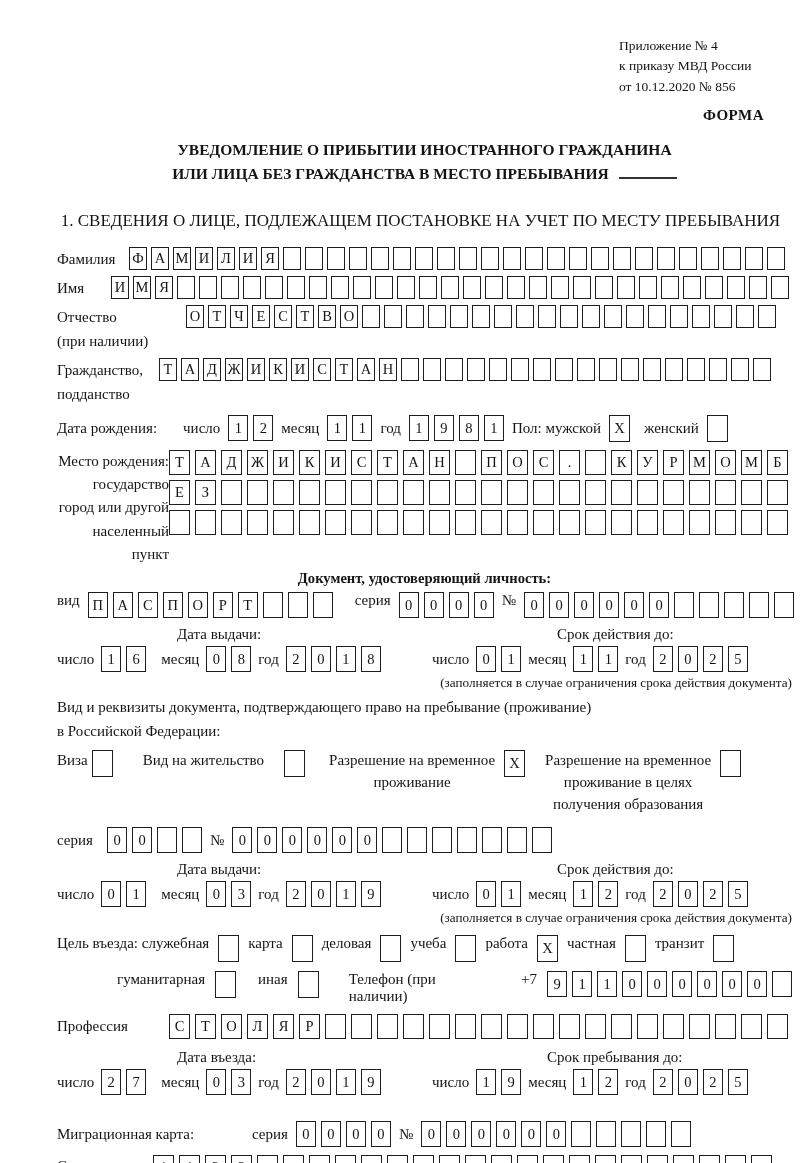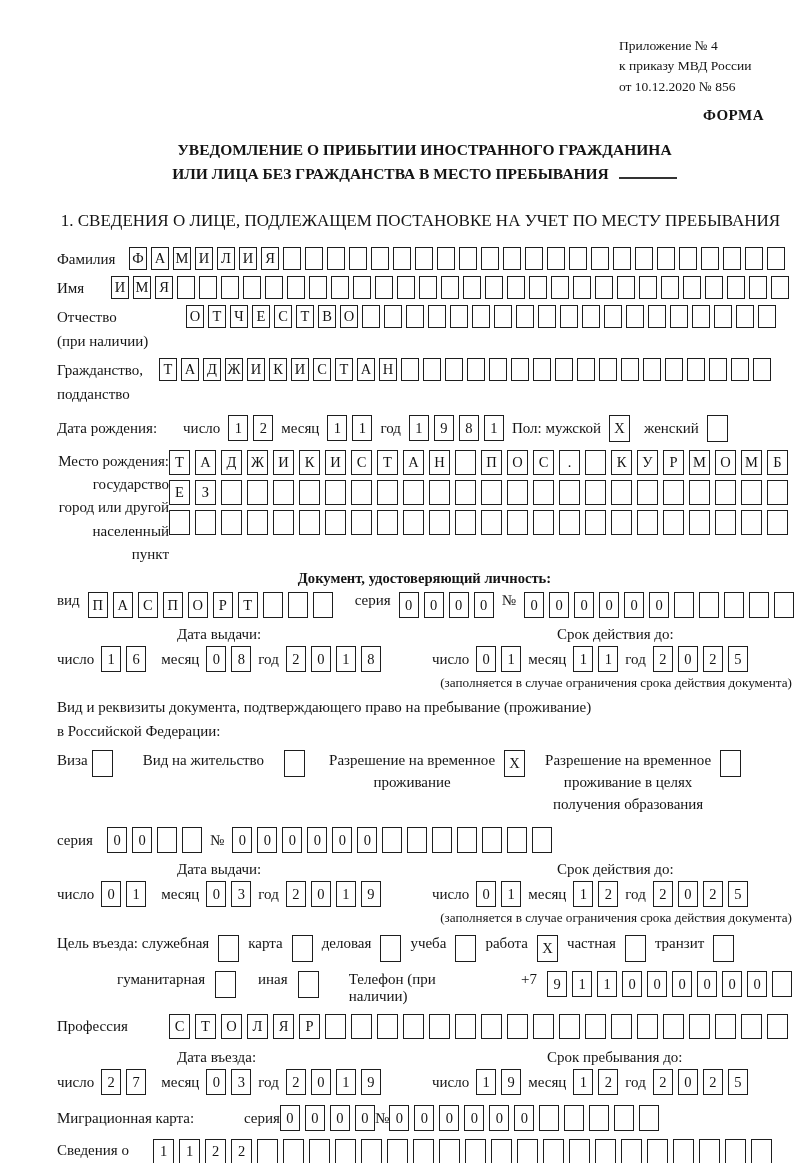--- a/index.html
+++ b/index.html
@@ -670,21 +670,21 @@
         <span class="boxes dt">
             <span class="box">2</span>
             <span class="box">0</span>
             <span class="box">2</span>
             <span class="box">5</span>
           </span>
       </div>
     </div>
   </div>
 
-  <div class="row" style="align-items:center; margin-top:10px; ">
+  <div class="row" style="align-items:center; margin-top:26px; gap:8px;">
     <span style="width:165px;">Миграционная карта:</span>
     <span style="margin-left:22px;">серия</span>
     <span class="boxes dt">
         <span class="box">0</span>
         <span class="box">0</span>
         <span class="box">0</span>
         <span class="box">0</span>
       </span>
     <span>№</span>
     <span class="boxes dt">

